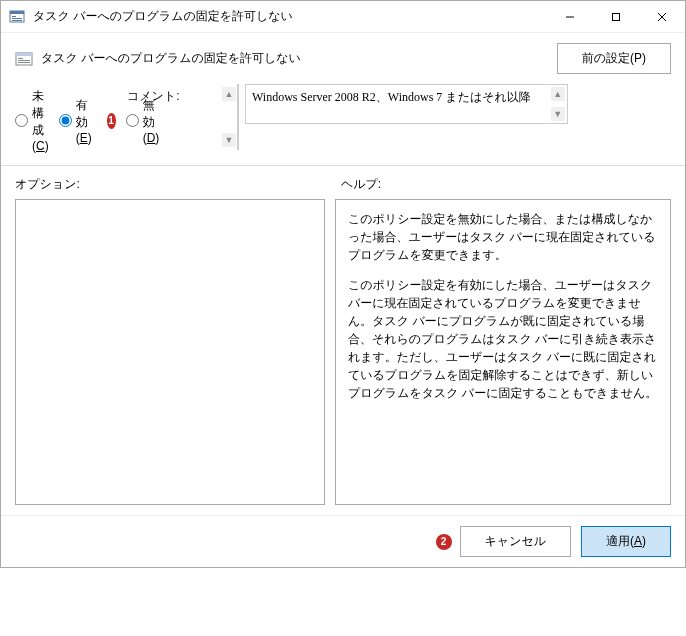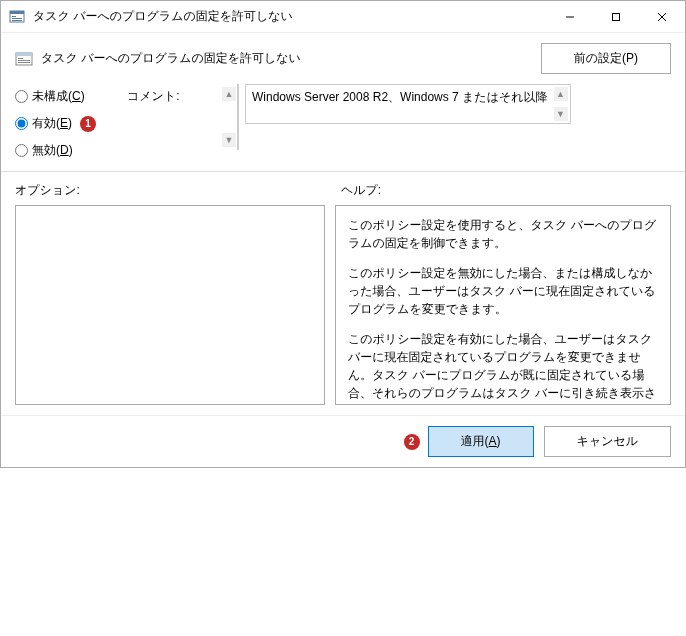--- a/index.html
+++ b/index.html
@@ -1,41 +1,41 @@
 <!DOCTYPE html>
 <html><head>
 <meta charset="utf-8">
 <style>
 * { box-sizing: border-box; margin: 0; padding: 0; }
 body { font-family: "Yu Gothic UI", "Meiryo", sans-serif; font-size: 12px; background: #fff; color: #000; }
-.window { width: 686px; height: 468px; border: 1px solid #aaa; display: flex; flex-direction: column; background: #fff; }
+.window { width: 686px; height: 568px; border: 1px solid #aaa; display: flex; flex-direction: column; background: #fff; }
 .titlebar { display: flex; align-items: center; height: 32px; padding: 0 0 0 8px; border-bottom: 1px solid #eee; }
 .titlebar .icon { width: 16px; height: 16px; margin-right: 8px; }
 .titlebar .title { flex: 1; font-size: 12px; }
 .titlebar .controls { display: flex; }
 .titlebar .controls .ctrl { width: 46px; height: 31px; display: flex; align-items: center; justify-content: center; cursor: pointer; }
 .header { display: flex; align-items: center; padding: 10px 14px; }
 .header .icon { width: 18px; height: 18px; margin-right: 8px; }
 .header .htext { flex: 1; font-size: 12px; }
 .header .nav { display: flex; gap: 10px; }
-.btn { background: #fff; border: 1px solid #aaa; padding: 6px 32px; font-size: 12px; cursor: pointer; min-width: 90px; }
+.btn { background: #fff; border: 1px solid #aaa; padding: 6px 24px; font-size: 12px; cursor: pointer; min-width: 90px; }
 .btn.primary { background: #cce4f7; border-color: #0078d7; }
 .mid-wrap { padding: 0 14px; display: flex; gap: 12px; border-bottom: 1px solid #ddd; padding-bottom: 12px; }
-.radio-col { width: 100px; display: flex; flex-direction: column; gap: 10px; padding-top: 4px; }
+.radio-col { width: 100px; display: flex; flex-direction: row; gap: 10px; padding-top: 4px; }
 .radio-row { display: flex; align-items: center; gap: 4px; position: relative; }
 .radio-row label { cursor: pointer; }
 .radio-row label u { text-decoration: underline; }
 input[type=radio] { accent-color: #0078d7; }
 .badge { width: 16px; height: 16px; border-radius: 50%; background: #c62828; color: #fff; font-size: 10px; font-weight: bold; display: inline-flex; align-items: center; justify-content: center; margin-left: 4px; }
 .fields { flex: 1; display: flex; flex-direction: row; gap: 6px; }
 .field-row { display: flex; }
 .field-label { width: 110px; padding-top: 4px; }
 .field-box { flex: 1; border: 1px solid #ccc; background: #fff; position: relative; }
 .comment-box { height: 66px; }
-.version-box { height: 40px; padding: 4px 22px 4px 6px; font-size: 12px; }
+.version-box { height: 40px; padding: 4px 36px 4px 6px; font-size: 12px; font-family: Liberation Serif, serif; }
 .scroll-arrow { position: absolute; right: 2px; width: 14px; height: 14px; display: flex; align-items: center; justify-content: center; color: #888; font-size: 9px; background: #f0f0f0; }
 .scroll-arrow.up { top: 2px; }
 .scroll-arrow.down { bottom: 2px; }
 .labels-row { display: flex; padding: 10px 14px 6px; gap: 16px; }
 .labels-row .lbl-left { width: 310px; }
 .panels { flex: 1; display: flex; gap: 10px; padding: 0 14px 10px; min-height: 0; }
 .panel { border: 1px solid #aaa; background: #fff; flex: 1; overflow: auto; }
 .panel.left { width: 310px; flex: none; }
 .panel.right { padding: 10px 12px; font-size: 12px; line-height: 1.5; }
 .panel.right p { margin-bottom: 12px; }
@@ -129,25 +129,24 @@
   </div>
 
   <div class="labels-row">
     <div class="lbl-left">オプション:</div>
     <div>ヘルプ:</div>
   </div>
 
   <div class="panels">
     <div class="panel left"></div>
     <div class="panel right">
-      <p>このポリシー設定を使用すると、タスク バーへのプログラムの固定を制御できます。</p>
       <p>このポリシー設定を無効にした場合、または構成しなかった場合、ユーザーはタスク バーに現在固定されているプログラムを変更できます。</p>
       <p>このポリシー設定を有効にした場合、ユーザーはタスク バーに現在固定されているプログラムを変更できません。タスク バーにプログラムが既に固定されている場合、それらのプログラムはタスク バーに引き続き表示されます。ただし、ユーザーはタスク バーに既に固定されているプログラムを固定解除することはできず、新しいプログラムをタスク バーに固定することもできません。</p>
     </div>
   </div>
 
   <div class="footer">
     <span class="badge">2</span>
+    <button class="btn">キャンセル</button>
     <button class="btn primary">適用(<u>A</u>)</button>
-    <button class="btn">キャンセル</button>
   </div>
 
 </div>
 
 </body></html>

